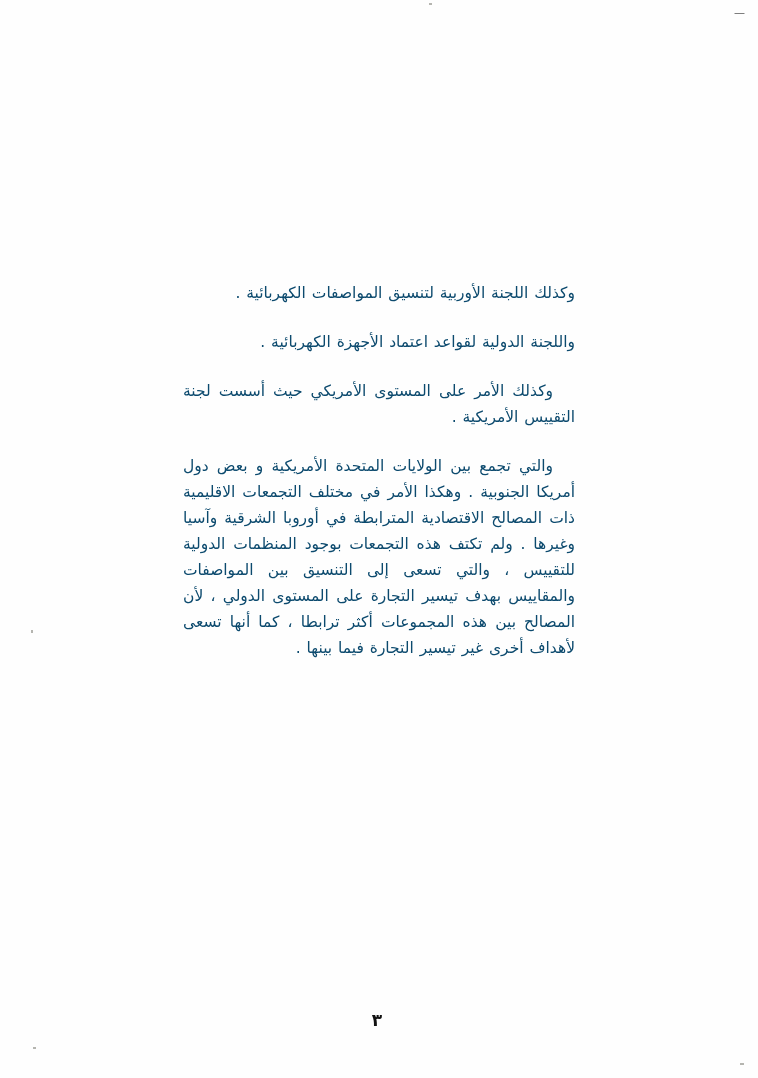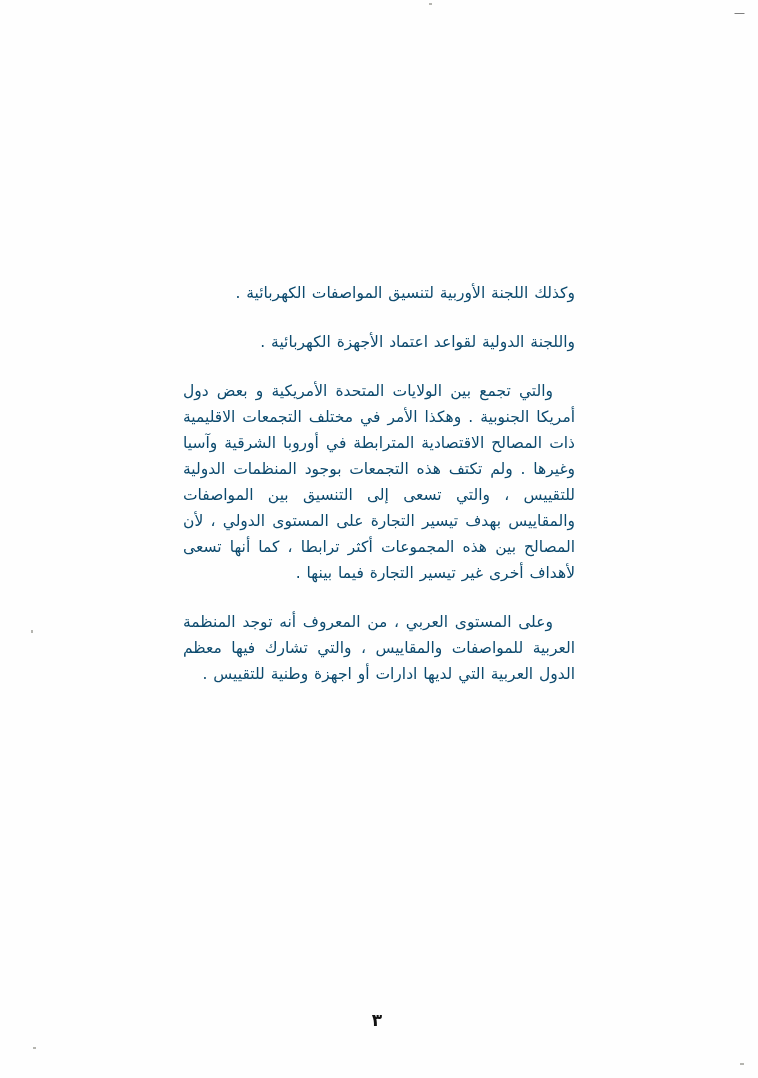--- a/index.html
+++ b/index.html
@@ -72,19 +72,19 @@
 
   <span class="mark mark-top-right">—</span>
   <span class="speck speck-top-center"></span>
   <span class="speck speck-left-mid"></span>
   <span class="speck speck-bottom-left"></span>
   <span class="speck speck-bottom-right"></span>
 
   <div class="text-block" dir="rtl">
     <p class="para">وكذلك اللجنة الأوربية لتنسيق المواصفات الكهربائية .</p>
     <p class="para">واللجنة الدولية لقواعد اعتماد الأجهزة الكهربائية .</p>
+    <p class="para indent">وكذلك الأمر على المستوى الأمريكي حيث أسست لجنة التقييس الأمريكية .</p>
     <p class="para indent">والتي تجمع بين الولايات المتحدة الأمريكية و بعض دول أمريكا الجنوبية . وهكذا الأمر في مختلف التجمعات الاقليمية ذات المصالح الاقتصادية المترابطة في أوروبا الشرقية وآسيا وغيرها . ولم تكتف هذه التجمعات بوجود المنظمات الدولية للتقييس ، والتي تسعى إلى التنسيق بين المواصفات والمقاييس بهدف تيسير التجارة على المستوى الدولي ، لأن المصالح بين هذه المجموعات أكثر ترابطا ، كما أنها تسعى لأهداف أخرى غير تيسير التجارة فيما بينها .</p>
-    <p class="para indent">وعلى المستوى العربي ، من المعروف أنه توجد المنظمة العربية للمواصفات والمقاييس ، والتي تشارك فيها معظم الدول العربية التي لديها ادارات أو اجهزة وطنية للتقييس .</p>
   </div>
 
   <div class="page-number">٣</div>
 
 </div>
 
 </body></html>

